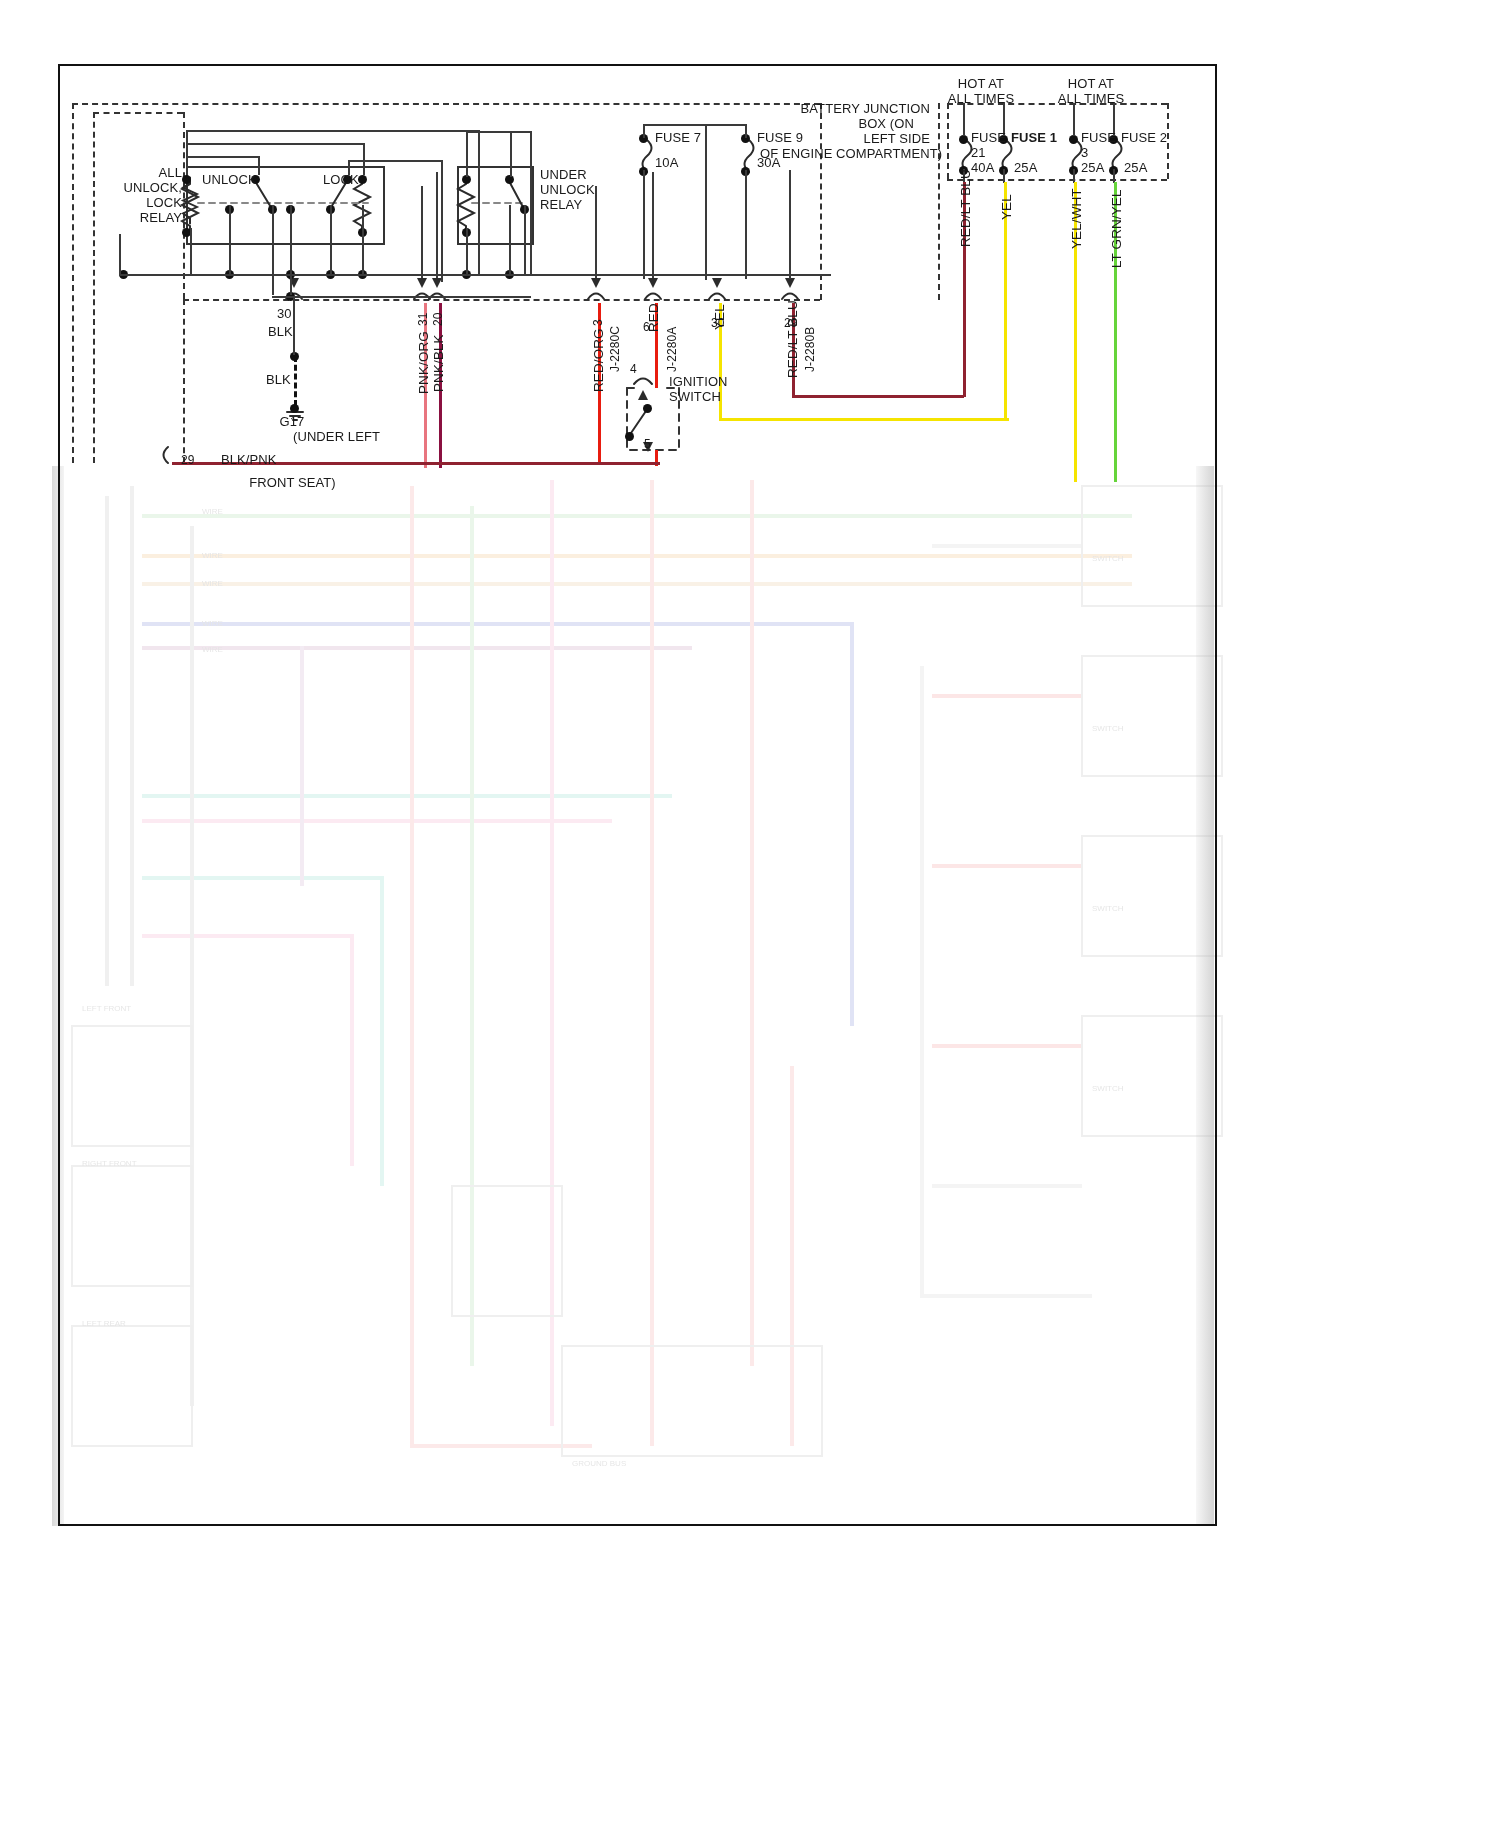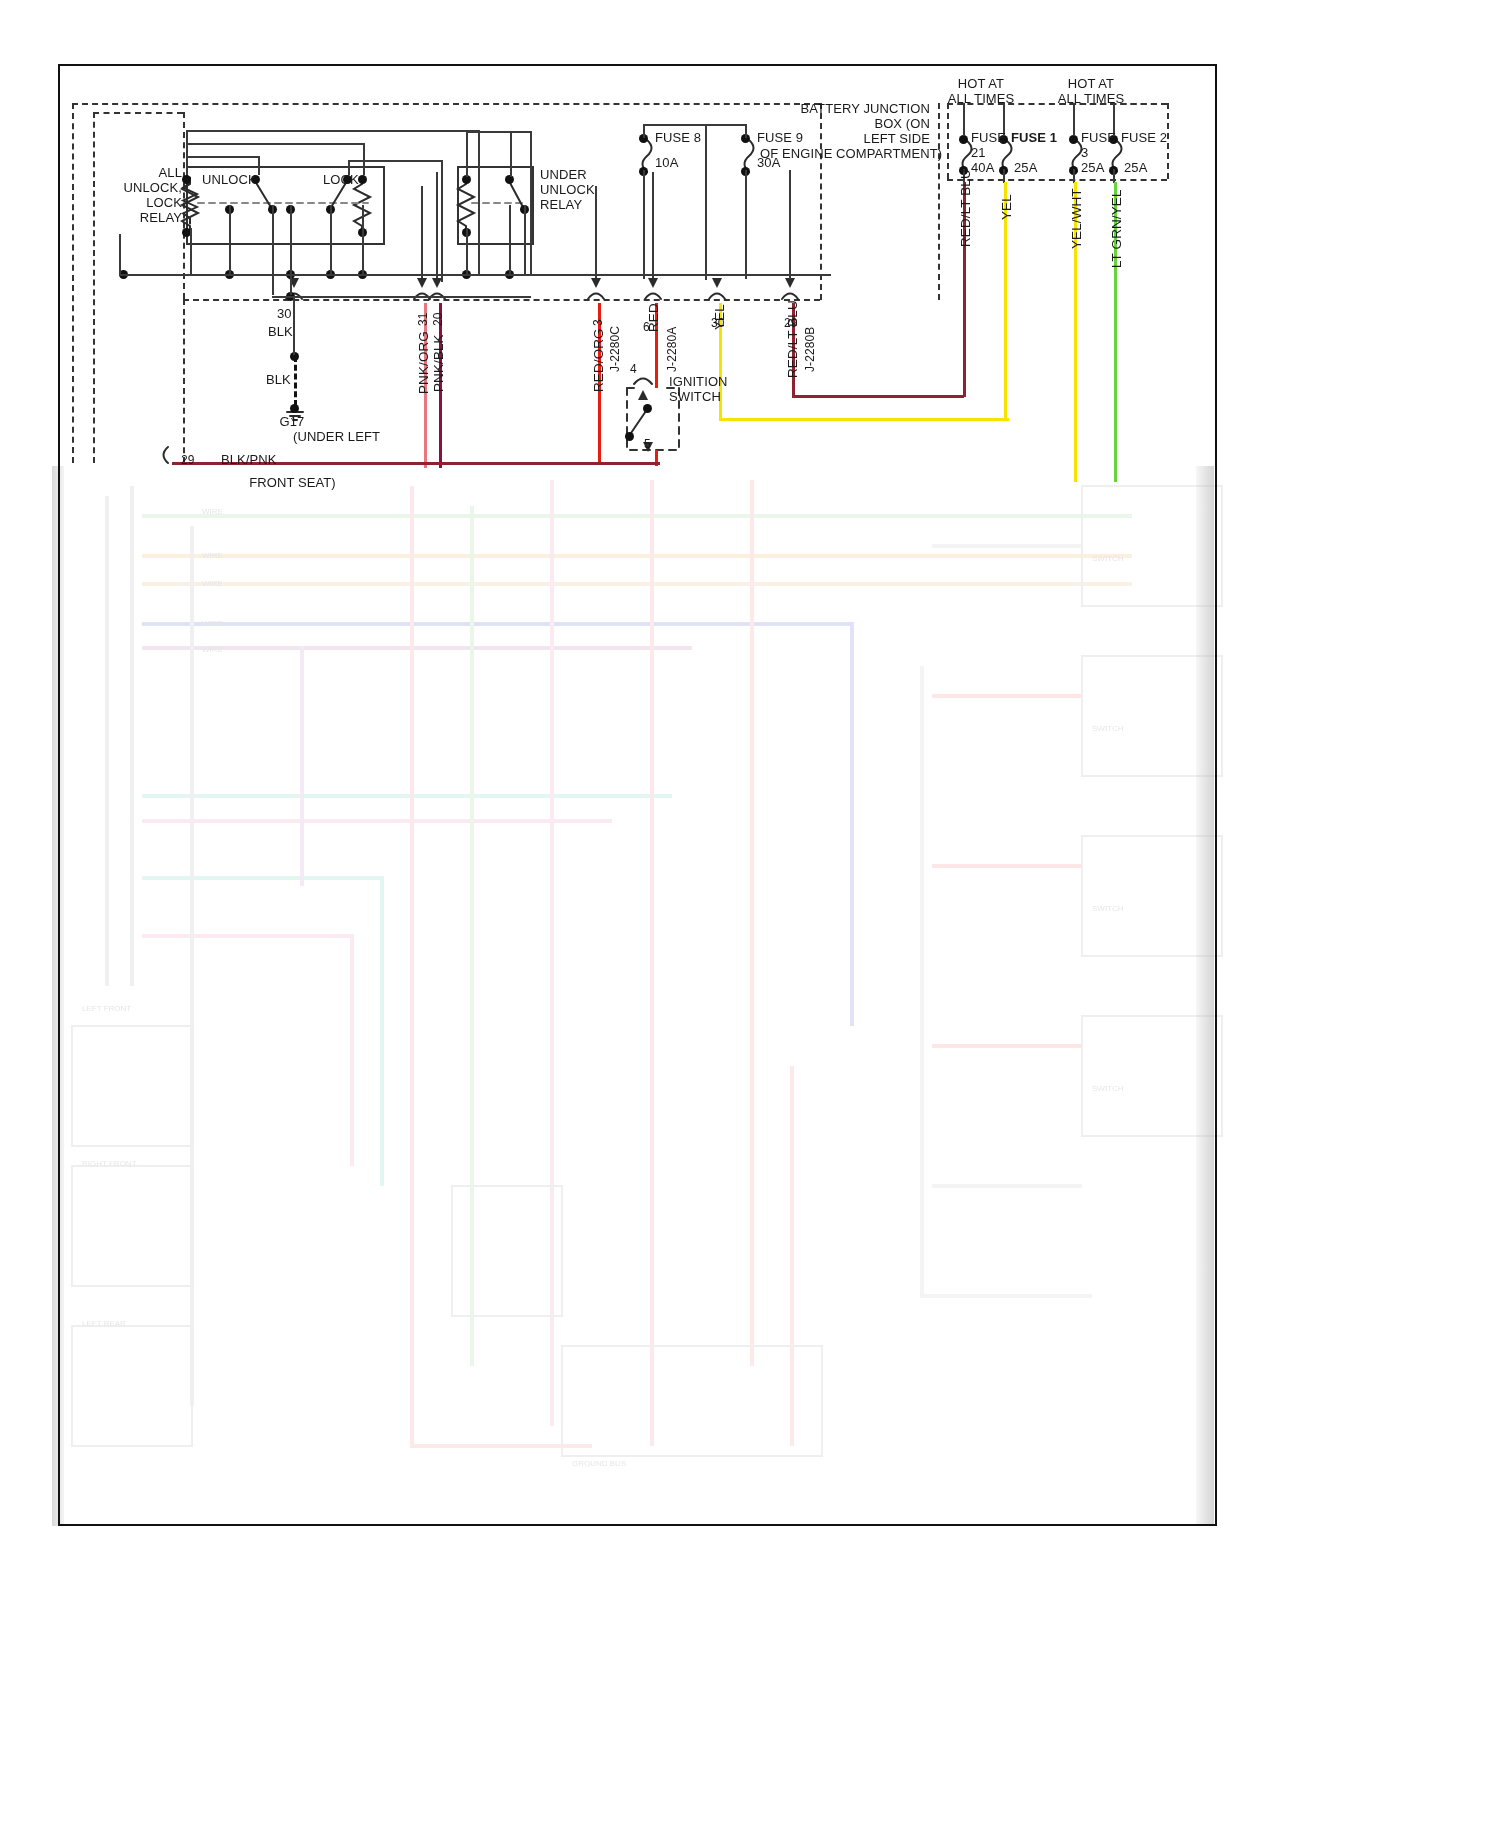--- a/index.html
+++ b/index.html
@@ -328,25 +328,25 @@
   <div class="lbl r" style="left:110px;top:210px;width:72px;">RELAY</div>
 
   <div class="lbl" style="left:202px;top:172px;">UNLOCK</div>
   <div class="lbl" style="left:323px;top:172px;">LOCK</div>
 
   <div class="lbl" style="left:540px;top:167px;">UNDER</div>
   <div class="lbl" style="left:540px;top:182px;">UNLOCK</div>
   <div class="lbl" style="left:540px;top:197px;">RELAY</div>
 
   <div class="lbl r" style="left:800px;top:101px;width:130px;">BATTERY JUNCTION</div>
-  <div class="lbl r" style="left:800px;top:116px;width:130px;">BOX (ON</div>
+  <div class="lbl r" style="left:784px;top:116px;width:130px;">BOX (ON</div>
   <div class="lbl r" style="left:800px;top:131px;width:130px;">LEFT SIDE</div>
   <div class="lbl r" style="left:760px;top:146px;width:170px;">OF ENGINE COMPARTMENT)</div>
 
-  <div class="lbl" style="left:655px;top:130px;">FUSE 8</div>
+  <div class="lbl" style="left:655px;top:130px;">FUSE 7</div>
   <div class="lbl" style="left:655px;top:155px;">10A</div>
   <div class="lbl" style="left:757px;top:130px;">FUSE 9</div>
   <div class="lbl" style="left:757px;top:155px;">30A</div>
 
   <div class="lbl c" style="left:941px;top:76px;width:80px;">HOT AT</div>
   <div class="lbl c" style="left:935px;top:91px;width:92px;">ALL TIMES</div>
   <div class="lbl c" style="left:1051px;top:76px;width:80px;">HOT AT</div>
   <div class="lbl c" style="left:1045px;top:91px;width:92px;">ALL TIMES</div>
 
   <div class="lbl" style="left:971px;top:130px;">FUSE</div>

